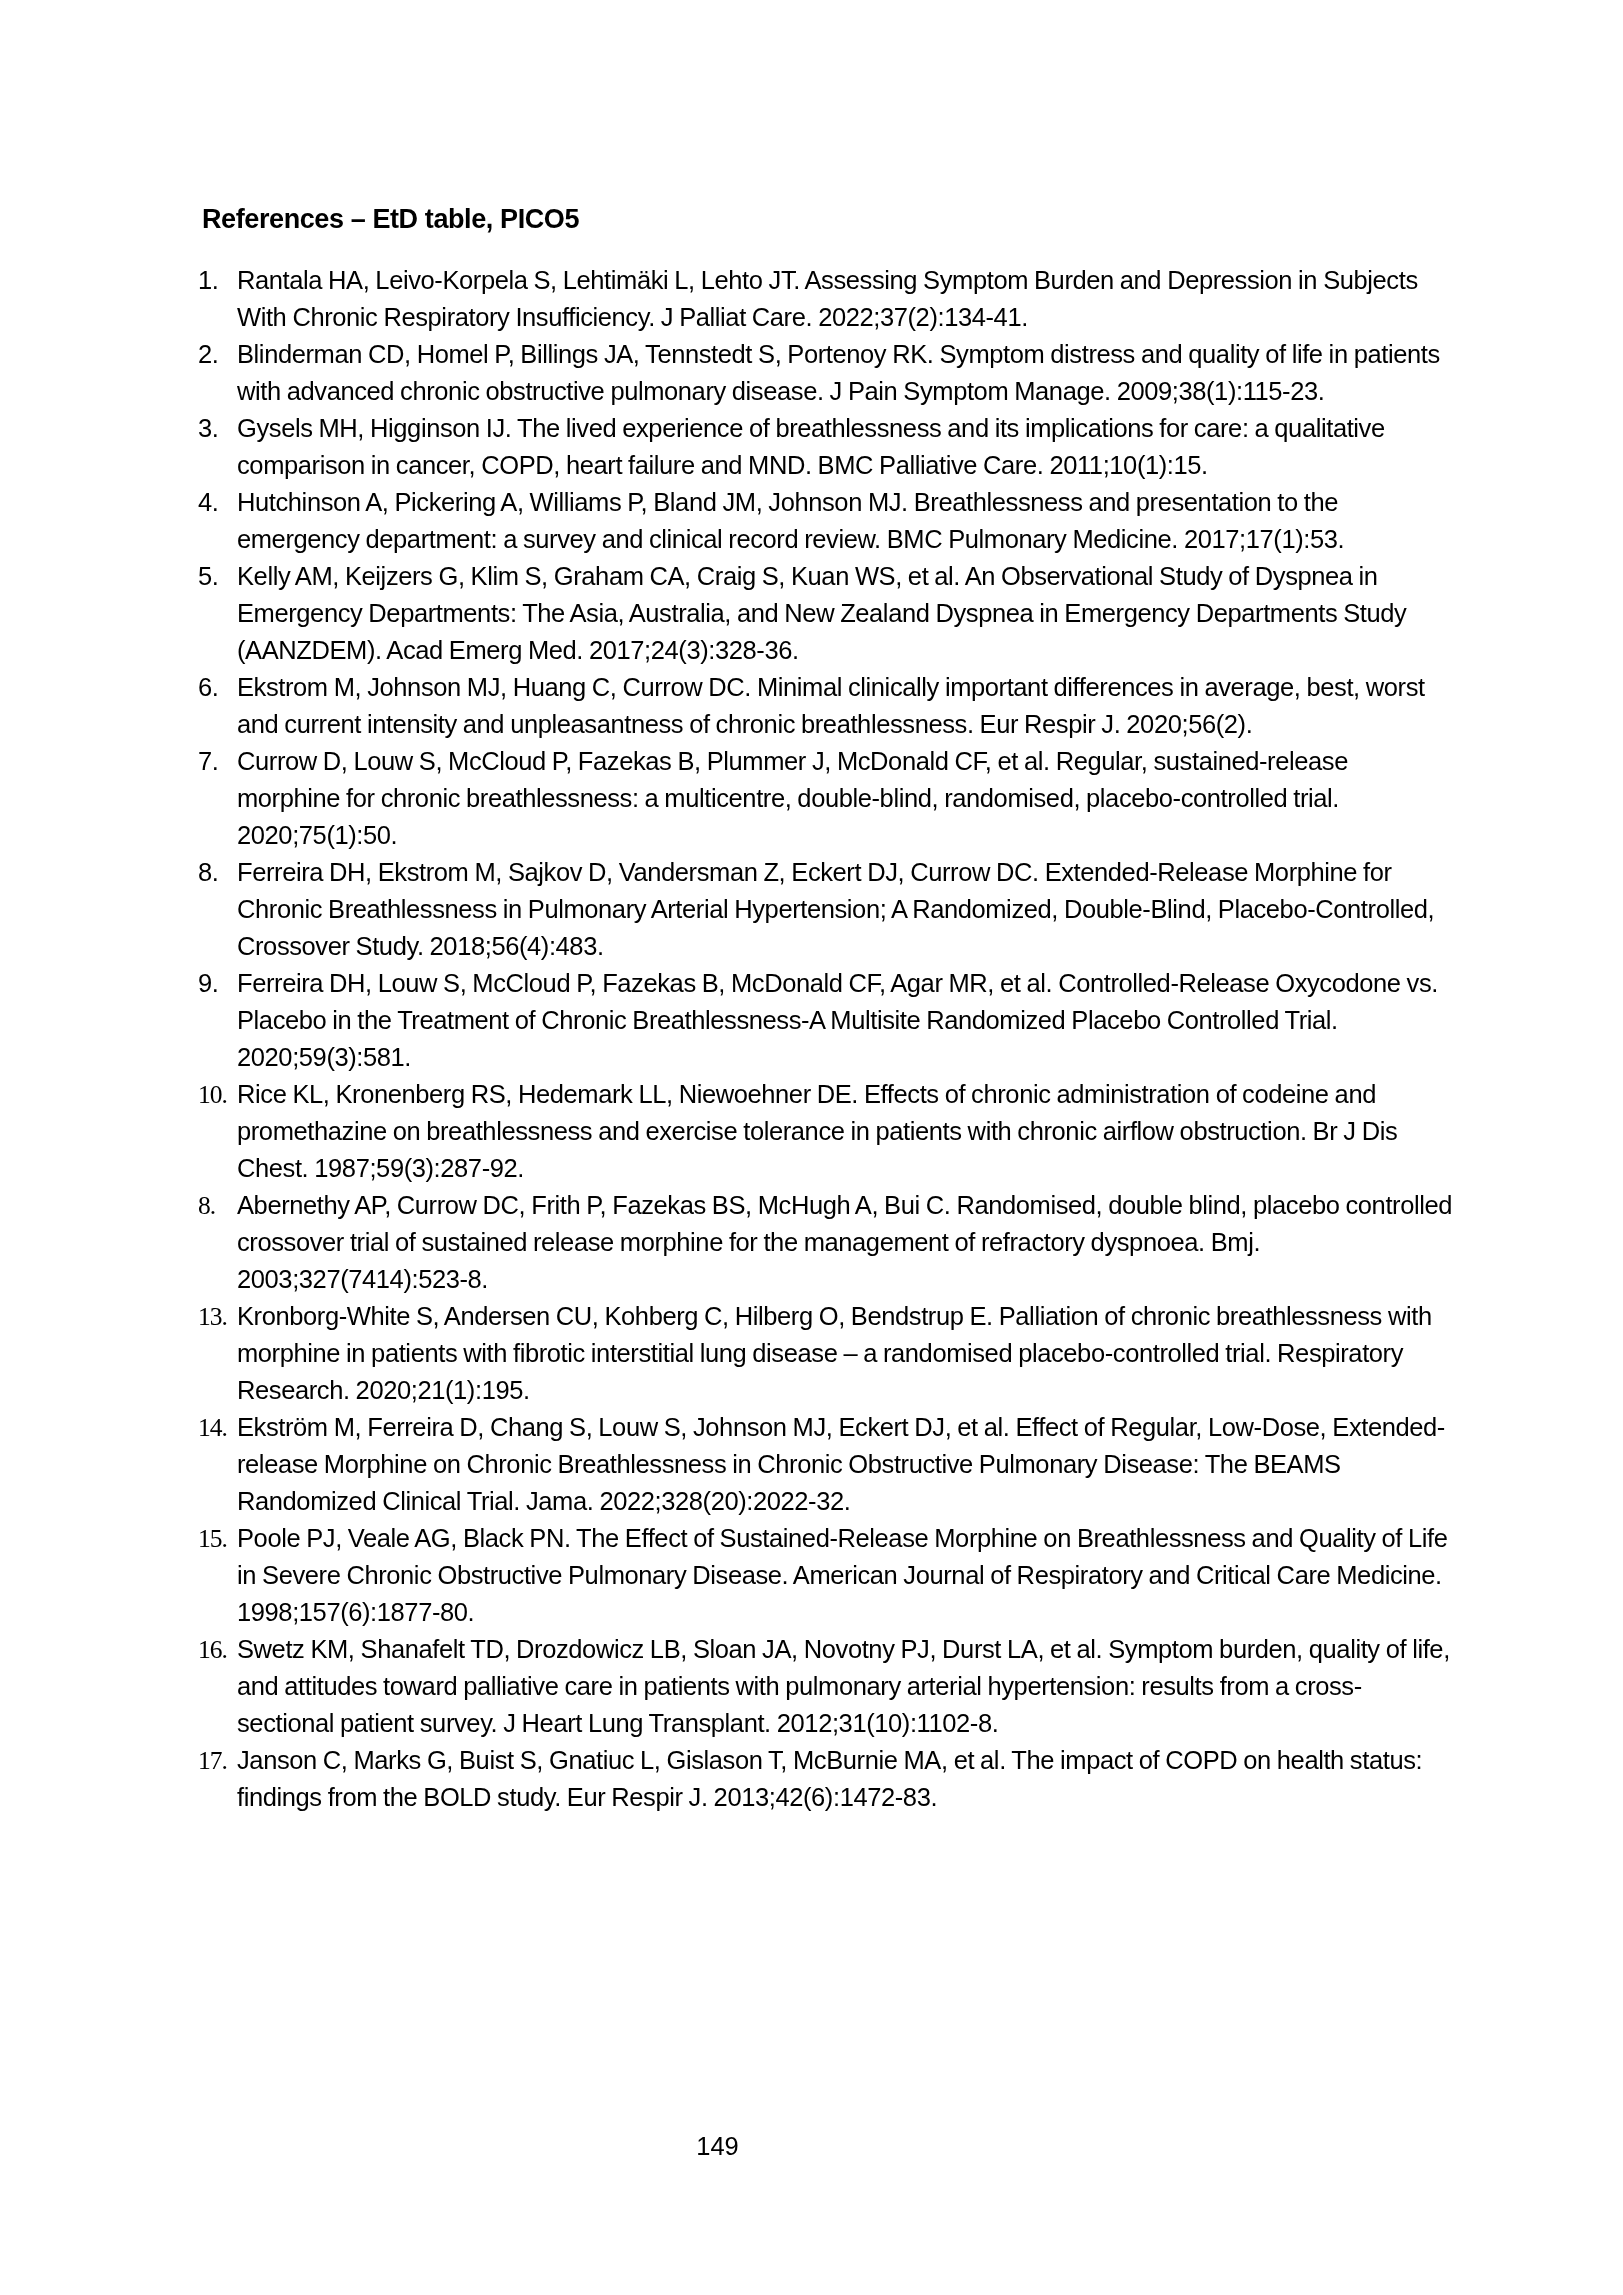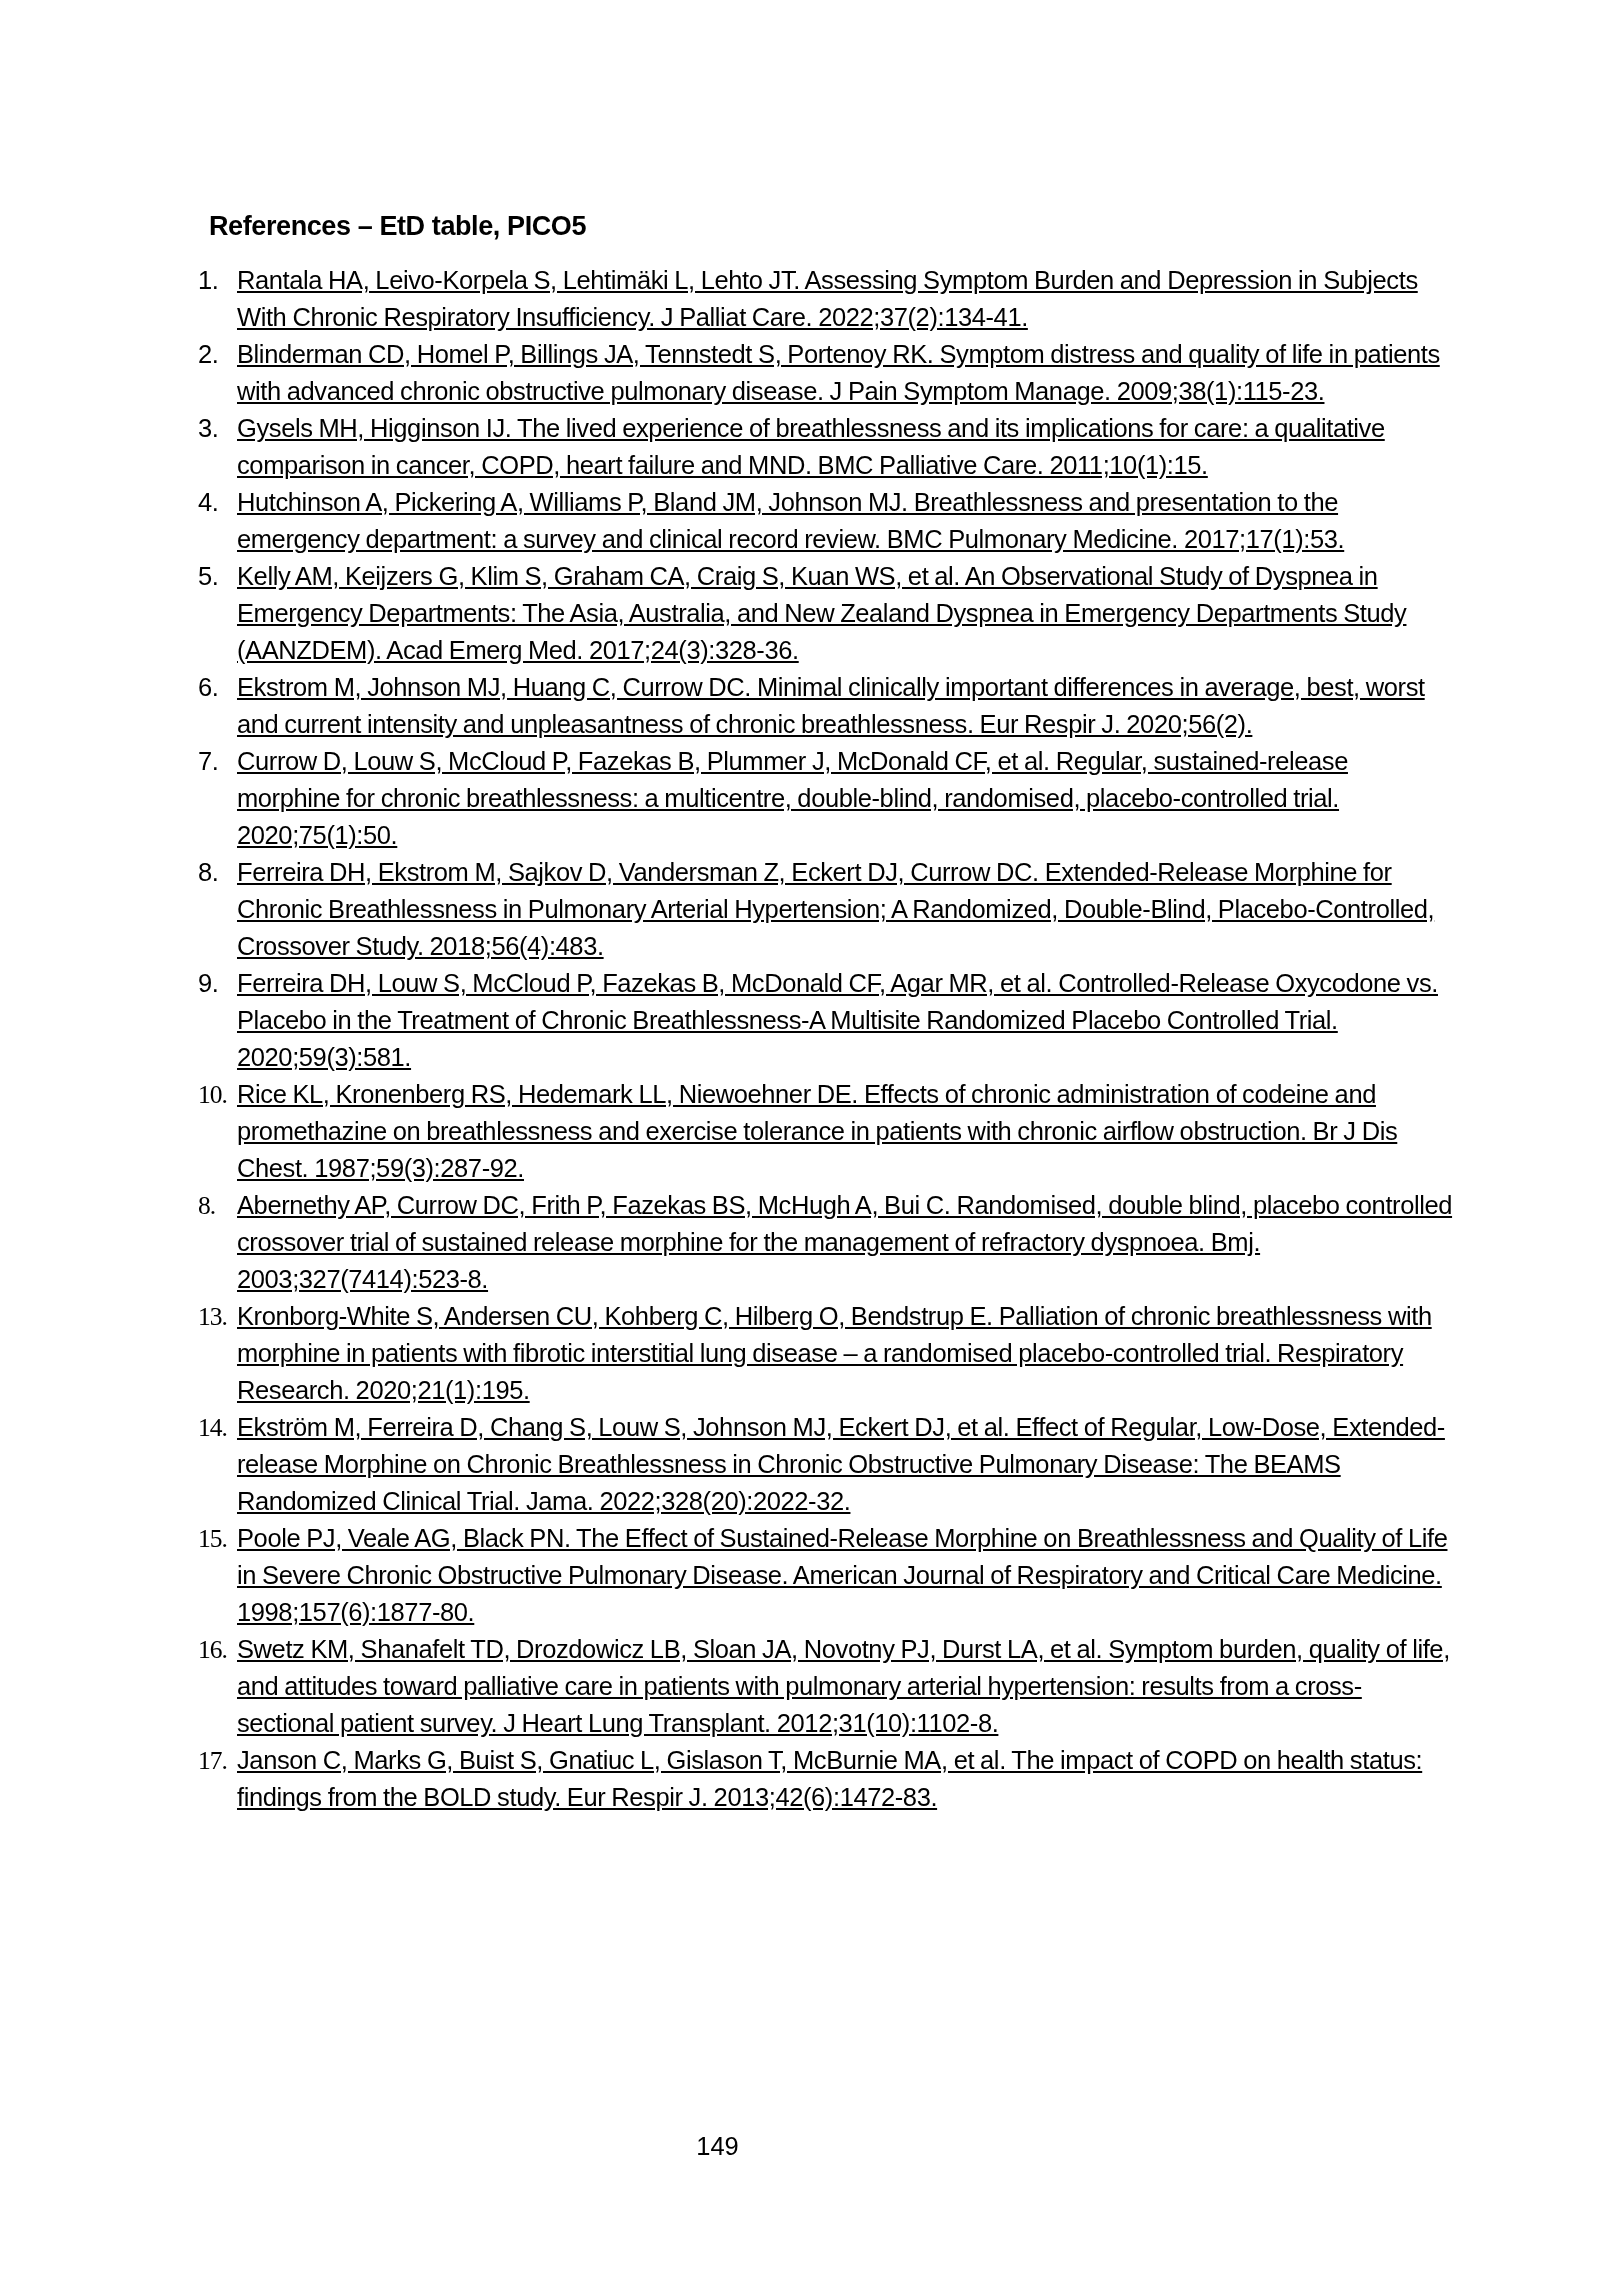--- a/index.html
+++ b/index.html
@@ -25,21 +25,21 @@
     }
     .title {
       position: absolute;
       left: 198px;
       top: 196px;
       font-family: "Liberation Sans", sans-serif;
       font-weight: bold;
       font-size: 27px;
       letter-spacing: -0.4px;
       line-height: 39px;
-      margin: 11px;
+      margin: 4px;
     }
     .ref-list {
       position: absolute;
       left: 198px;
       top: 262px;
       width: 1256px;
       margin: 0;
       padding: 0;
       list-style: none;
     }
@@ -58,21 +58,20 @@
       top: 0;
       width: 39px;
       white-space: nowrap;
     }
     .ref-num.two-digit {
       letter-spacing: -1px;
       font-family: Liberation Serif, serif;
     }
     .ref-text {
       display: block;
-      text-decoration: underline;
     }
     .page-number {
       position: absolute;
       left: 0;
       width: 1435px;
       top: 2130px;
       text-align: center;
       font-size: 25.5px;
       line-height: 33px;
     }

